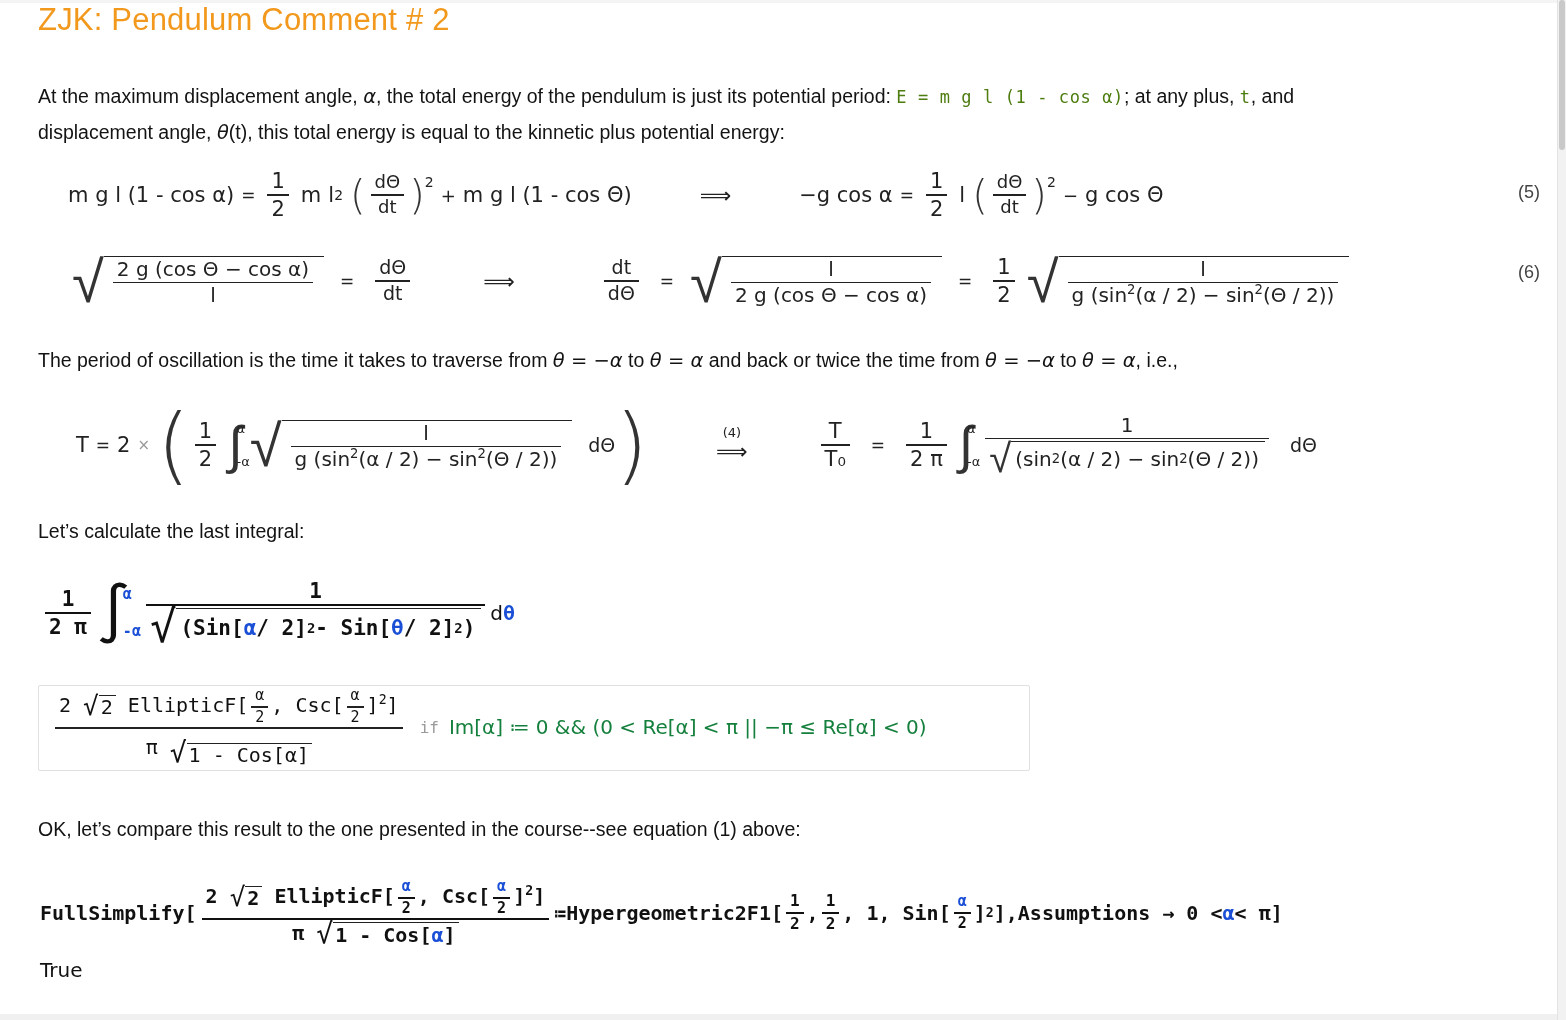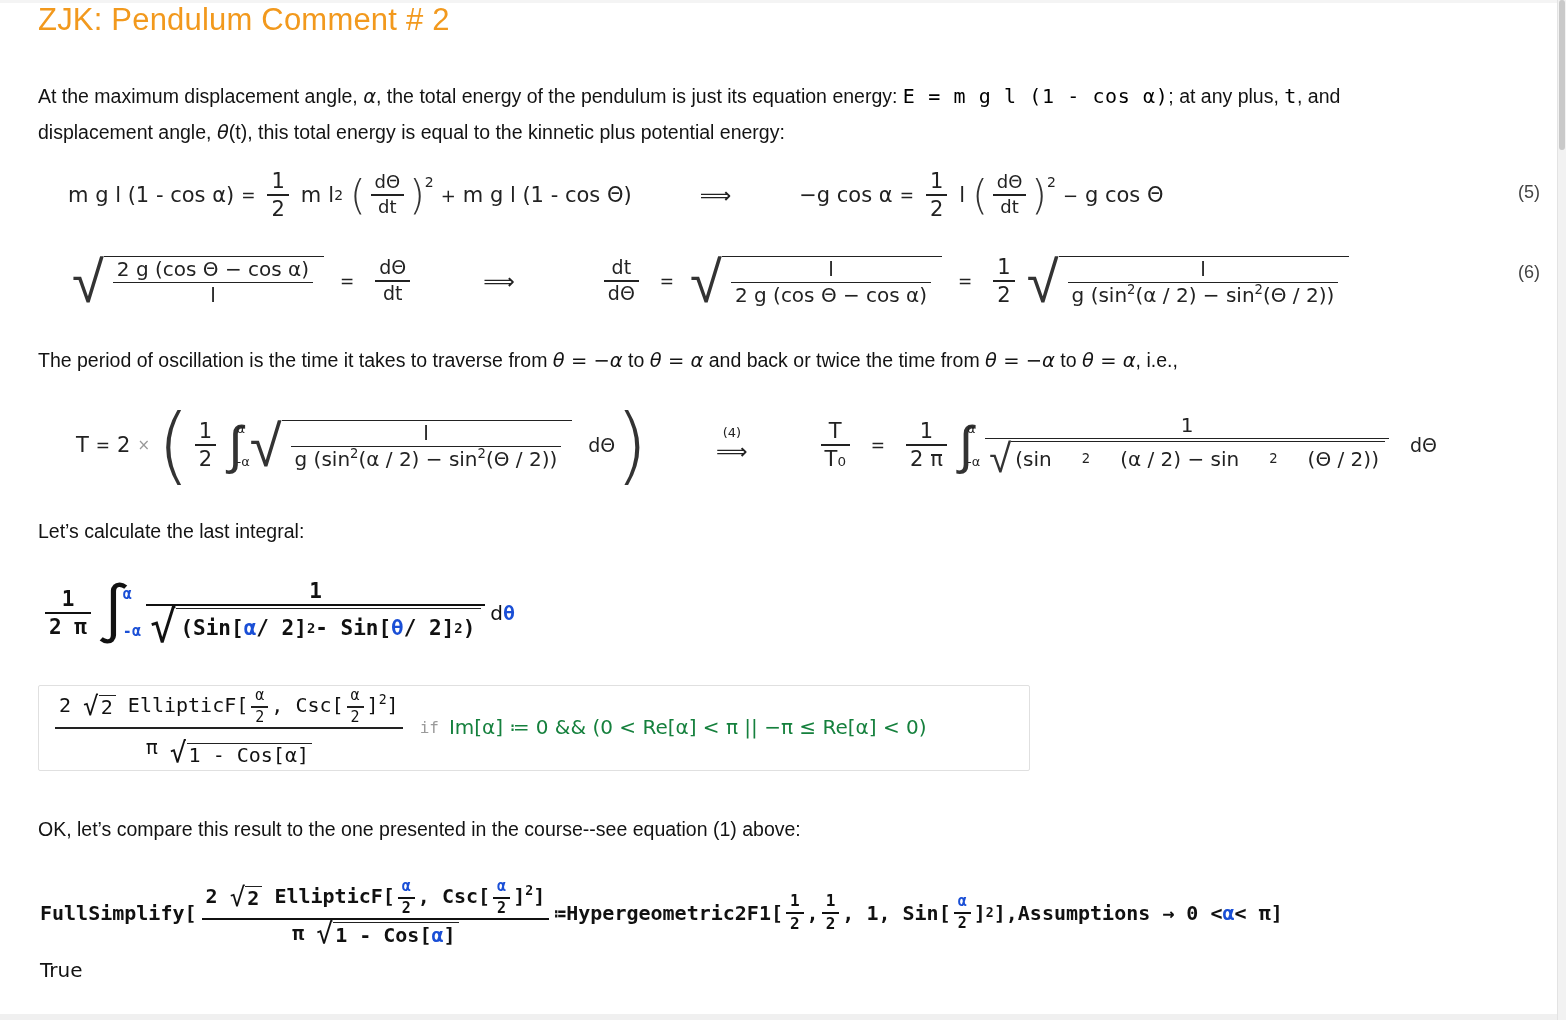--- a/index.html
+++ b/index.html
@@ -35,21 +35,21 @@
 
   
   .ptext{
     position:absolute;font-size:19.5px;line-height:36px;color:#131313;
     white-space:nowrap;font-family:"Liberation Sans", sans-serif;
   }
   .ital{font-style:italic;}
   
   .code-in{
     font-family:"DejaVu Sans Mono","Liberation Mono",monospace;
-    font-size:20px;letter-spacing:.6px;color:#000000;
+    font-size:17px;letter-spacing:.6px;color:#4d7c0f;
   }
 
   
   .math{
     position:absolute;
     font-family:"DejaVu Sans","Liberation Sans",sans-serif;
     font-size:21px;color:#222;white-space:nowrap;
     display:flex;align-items:center;
   }
   .math .sp{display:inline-block;width:7px;}
@@ -118,21 +118,21 @@
 </head>
 <body>
 
 <div class="page">
 
   <div class="topline"></div>
 
   <div class="title">ZJK: Pendulum Comment # 2</div>
 
   <div class="ptext" style="left:38px;top:78px;">
-    <span>At the maximum displacement angle, </span><span class="ital gk">α</span><span>, the total energy of the pendulum is just its equation energy: </span><span class="code-in">E = m g l (1 - cos α)</span><span>; at any plus, </span><span class="code-in">t</span><span>, and</span>
+    <span>At the maximum displacement angle, </span><span class="ital gk">α</span><span>, the total energy of the pendulum is just its potential period: </span><span class="code-in">E = m g l (1 - cos α)</span><span>; at any plus, </span><span class="code-in">t</span><span>, and</span>
   </div>
   <div class="ptext" style="left:38px;top:114px;">
     <span>displacement angle, </span><span class="ital gk">θ</span><span>(t), this total energy is equal to the kinnetic plus potential energy:</span>
   </div>
 
   <div class="math" style="left:68px;top:172px;height:46px;">
     <span>m g l (1 - cos α)</span>
     <span class="sp"></span>
       <span style="font-size:17px;">=</span>
       <span class="sp"></span>
@@ -331,21 +331,21 @@
         <span>α</span>
         <span>-α</span>
       </span>
     </span>
     <span class="frac" style="font-size:20px;">
       <span class="num">1</span>
       <span class="bar"></span>
       <span class="den">
         <span class="sqrt">
           <span class="rad radgl" style="font-size:40px;font-weight:200;line-height:.85;color:#333;">√</span>
-          <span class="body" style="padding-top:1px;gap:30px;">
+          <span class="body" style="padding-top:1px;">
             <span>(sin</span>
               <span class="sup">2</span>
               <span>(α / 2) − sin</span>
               <span class="sup">2</span>
               <span>(Θ / 2))</span>
           </span>
         </span>
       </span>
     </span>
     <span class="spw"></span>

